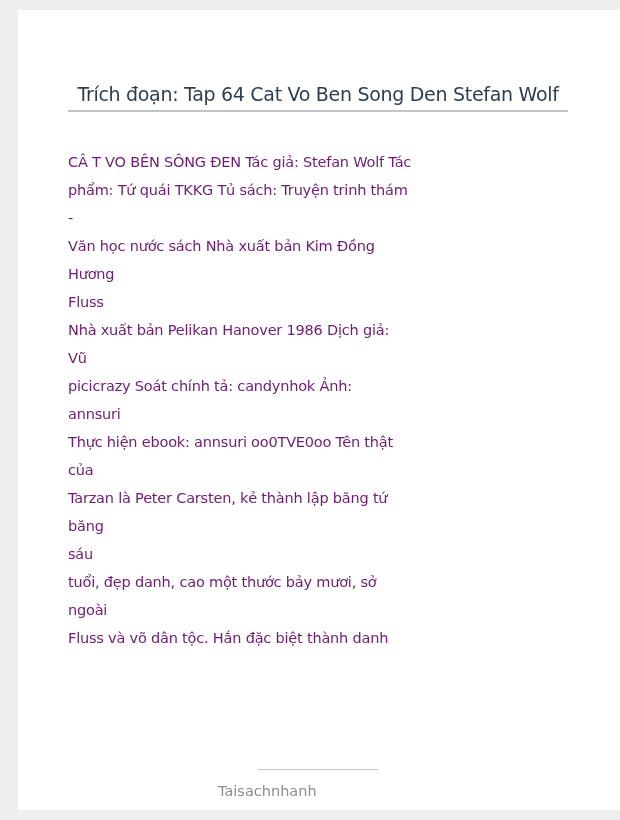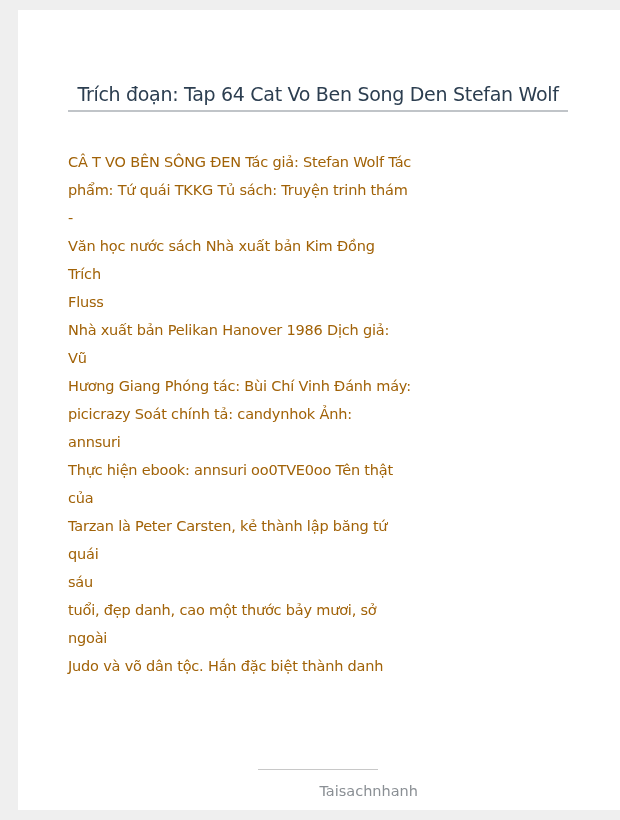--- a/index.html
+++ b/index.html
@@ -40,72 +40,71 @@
       background: #c0c4c8;
     }
     .body-text {
       position: absolute;
       left: 50px;
       top: 138px;
       width: 370px;
       font-family: "DejaVu Sans", sans-serif;
       font-size: 14.5px;
       line-height: 28px;
-      color: #a16207;
+      color: #701a75;
       letter-spacing: -0.2px;
     }
     .body-text .line {
       display: block;
       white-space: nowrap;
       height: 28px;
     }
     .footer-rule {
       position: absolute;
       left: 240px;
       top: 759px;
       width: 120px;
       height: 1px;
       background: #c8c8c8;
     }
     .footer-brand {
       position: absolute;
       left: 200px;
       top: 770px;
       width: 200px;
-      text-align: right;
+      text-align: left;
       font-family: "DejaVu Sans", sans-serif;
       font-size: 14.5px;
       color: #8a8f94;
       line-height: 22px;
     }
   </style>
 </head>
 <body>
 
 <div class="card">
   <h1 class="title" style="margin:0;font-weight:normal;">Trích đoạn: Tap 64 Cat Vo Ben Song Den Stefan Wolf</h1>
   <div class="title-rule"></div>
 
   <div class="body-text">
     <span class="line">CÂ T VO BÊN SÔNG ĐEN Tác giả: Stefan Wolf Tác</span>
     <span class="line">phẩm: Tứ quái TKKG Tủ sách: Truyện trinh thám</span>
     <span class="line">-</span>
     <span class="line">Văn học nước sách Nhà xuất bản Kim Đồng</span>
-    <span class="line">Trích</span>
+    <span class="line">Hương</span>
     <span class="line">Fluss</span>
     <span class="line">Nhà xuất bản Pelikan Hanover 1986 Dịch giả:</span>
     <span class="line">Vũ</span>
-    <span class="line">Hương Giang Phóng tác: Bùi Chí Vinh Đánh máy:</span>
     <span class="line">picicrazy Soát chính tả: candynhok Ảnh:</span>
     <span class="line">annsuri</span>
     <span class="line">Thực hiện ebook: annsuri oo0TVE0oo Tên thật</span>
     <span class="line">của</span>
     <span class="line">Tarzan là Peter Carsten, kẻ thành lập băng tứ</span>
-    <span class="line">quái</span>
+    <span class="line">băng</span>
     <span class="line">sáu</span>
     <span class="line">tuổi, đẹp danh, cao một thước bảy mươi, sở</span>
     <span class="line">ngoài</span>
-    <span class="line">Judo và võ dân tộc. Hắn đặc biệt thành danh</span>
+    <span class="line">Fluss và võ dân tộc. Hắn đặc biệt thành danh</span>
   </div>
 
   <div class="footer-rule"></div>
   <div class="footer-brand">Taisachnhanh</div>
 </div>
 
 </body></html>

